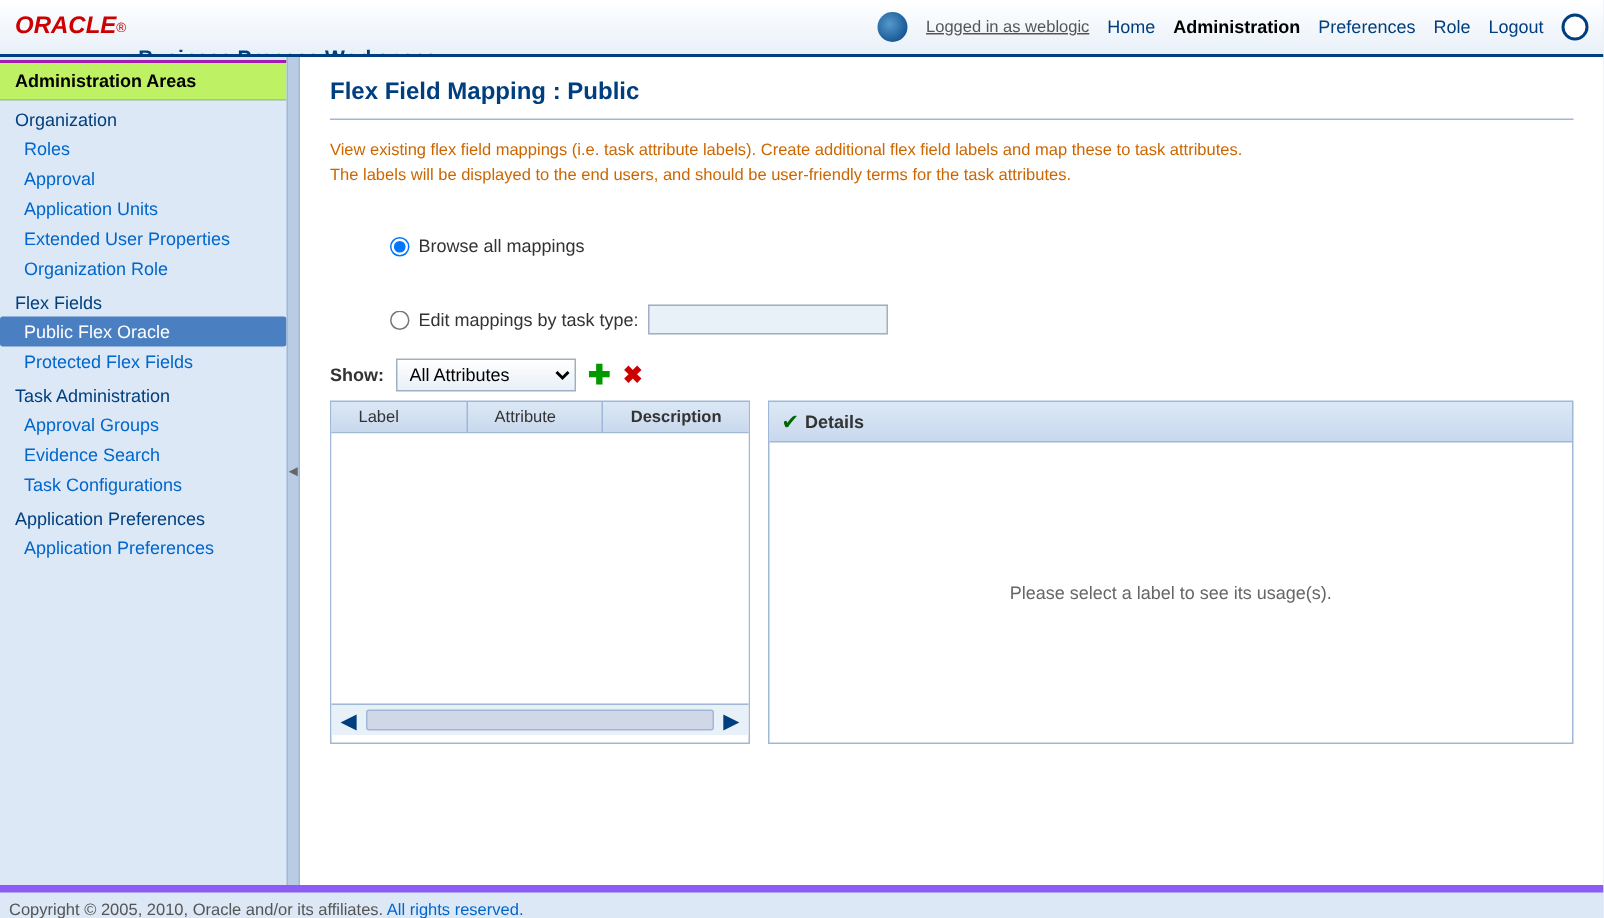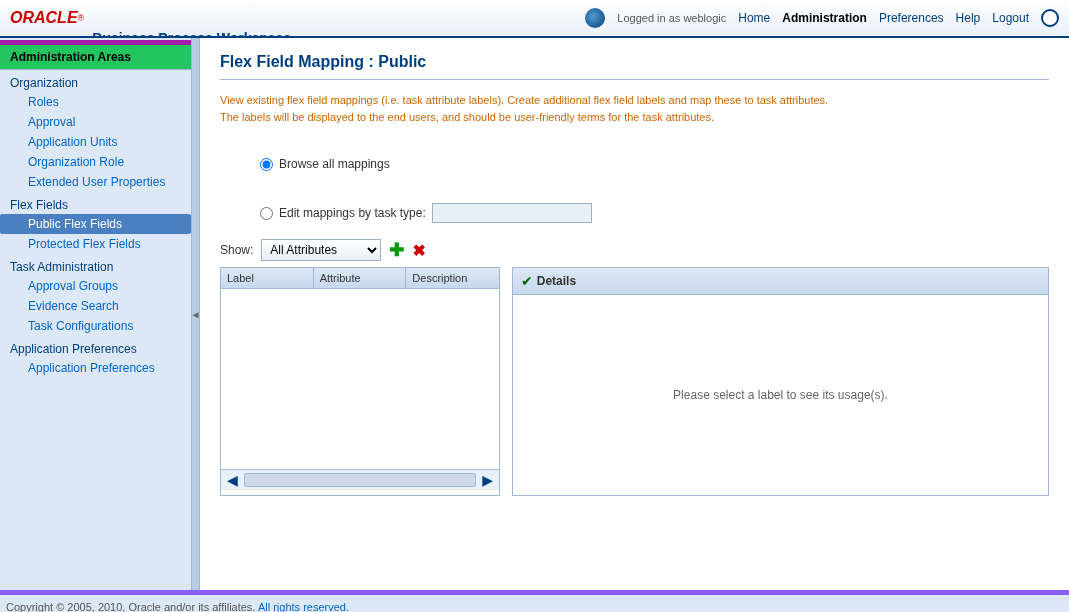--- a/index.html
+++ b/index.html
@@ -46,21 +46,21 @@
     }
     .header-nav-link {
       color: #003f7f;
       cursor: pointer;
       text-decoration: none;
     }
     .header-nav-link.active {
       font-weight: bold;
       color: #000;
     }
-    .logged-in-text { color: #555; font-size: 11px; }
+    .logged-in-text { color: #555; font-size: 11px; text-decoration: underline; }
     .globe-icon {
       width: 20px; height: 20px;
       background: radial-gradient(circle at 40% 40%, #5599cc, #003f7f);
       border-radius: 50%;
       display: inline-block;
     }
     .logout-icon {
       width: 18px; height: 18px;
       border: 2px solid #003f7f;
       border-radius: 50%;
@@ -78,37 +78,37 @@
     
     #sidebar {
       width: 192px;
       background: #dce8f5;
       border-right: 1px solid #a0b8d8;
       overflow-y: auto;
       flex-shrink: 0;
       padding-bottom: 10px;
     }
     .sidebar-section-title {
-      background: #22c55e;
+      background: #bef264;
       color: #000;
       font-weight: bold;
       font-size: 12px;
       padding: 5px 10px;
       border-bottom: 1px solid #a0b8d8;
-      border-top: 5px solid #a21caf;
+      border-top: 2px solid #a21caf;
       margin-top: 2px;
     }
     .sidebar-group-title {
       color: #003f7f;
       font-weight: normal;
       font-size: 12px;
       padding: 6px 10px 2px 10px;
     }
     .sidebar-item {
-      padding: 3px 10px 3px 28px;
+      padding: 3px 10px 3px 16px;
       color: #0066cc;
       cursor: pointer;
       font-size: 12px;
     }
     .sidebar-item.active {
       background: #4a7fc1;
       color: #fff;
       border-radius: 2px;
     }
 
@@ -151,21 +151,21 @@
     .radio-row label { font-size: 12px; color: #333; }
     input[type=radio] { cursor: pointer; }
 
     
     .show-row {
       display: flex;
       align-items: center;
       gap: 8px;
       margin-bottom: 6px;
     }
-    .show-label { font-size: 12px; color: #333; font-weight: normal; }
+    .show-label { font-size: 12px; color: #333; font-weight: bold; }
     .show-select {
       border: 1px solid #a0b0c0;
       background: linear-gradient(to bottom, #fff, #e8f0f8);
       padding: 2px 4px;
       font-size: 12px;
       width: 120px;
       cursor: pointer;
     }
     .add-icon {
       color: #009900;
@@ -192,27 +192,27 @@
       width: 280px;
       flex-shrink: 0;
     }
     .grid-header {
       display: grid;
       grid-template-columns: 1fr 1fr 1fr;
       background: linear-gradient(to bottom, #dce8f5, #c8d8ed);
       border-bottom: 1px solid #a0b8d8;
     }
     .grid-header-cell {
-      padding: 4px 6px;
+      padding: 4px 18px;
       font-size: 11px;
       color: #333;
       font-weight: normal;
       border-right: 1px solid #a0b8d8;
     }
-    .grid-header-cell:last-child { border-right: none; }
+    .grid-header-cell:last-child { border-right: none; font-weight: bold; }
     .grid-body {
       height: 180px;
       overflow-y: auto;
       background: #fff;
     }
     .grid-footer {
       display: flex;
       align-items: center;
       border-top: 1px solid #a0b8d8;
       background: #e8f0f8;
@@ -318,40 +318,40 @@
       <span style="font-size:9px;color:#cc0000;vertical-align:super;">®</span>
     </div>
     <span class="app-title">Business Process Workspace</span>
   </div>
   <div id="header-right">
     <span class="globe-icon"></span>
     <span class="logged-in-text">Logged in as weblogic</span>
     <a class="header-nav-link">Home</a>
     <a class="header-nav-link active">Administration</a>
     <a class="header-nav-link">Preferences</a>
-    <a class="header-nav-link">Help</a>
+    <a class="header-nav-link">Role</a>
     <a class="header-nav-link">Logout</a>
     <div class="logout-icon"></div>
   </div>
 </div>
 
 <div id="main-layout">
 
   <div id="sidebar">
     <div class="sidebar-section-title">Administration Areas</div>
 
     <div class="sidebar-group-title">Organization</div>
     <div class="sidebar-item">Roles</div>
     <div class="sidebar-item">Approval</div>
     <div class="sidebar-item">Application Units</div>
+    <div class="sidebar-item">Extended User Properties</div>
     <div class="sidebar-item">Organization Role</div>
-    <div class="sidebar-item">Extended User Properties</div>
 
     <div class="sidebar-group-title">Flex Fields</div>
-    <div class="sidebar-item active">Public Flex Fields</div>
+    <div class="sidebar-item active">Public Flex Oracle</div>
     <div class="sidebar-item">Protected Flex Fields</div>
 
     <div class="sidebar-group-title">Task Administration</div>
     <div class="sidebar-item">Approval Groups</div>
     <div class="sidebar-item">Evidence Search</div>
     <div class="sidebar-item">Task Configurations</div>
 
     <div class="sidebar-group-title">Application Preferences</div>
     <div class="sidebar-item">Application Preferences</div>
   </div>

